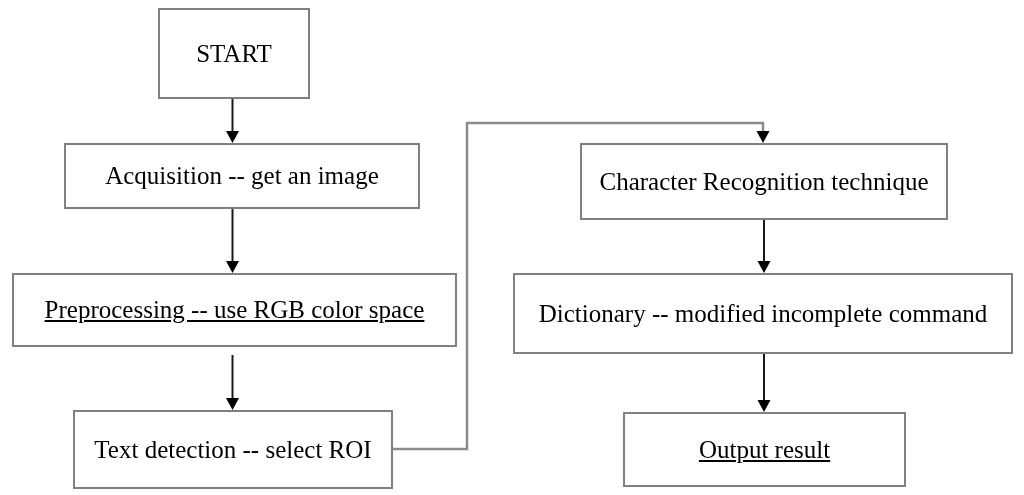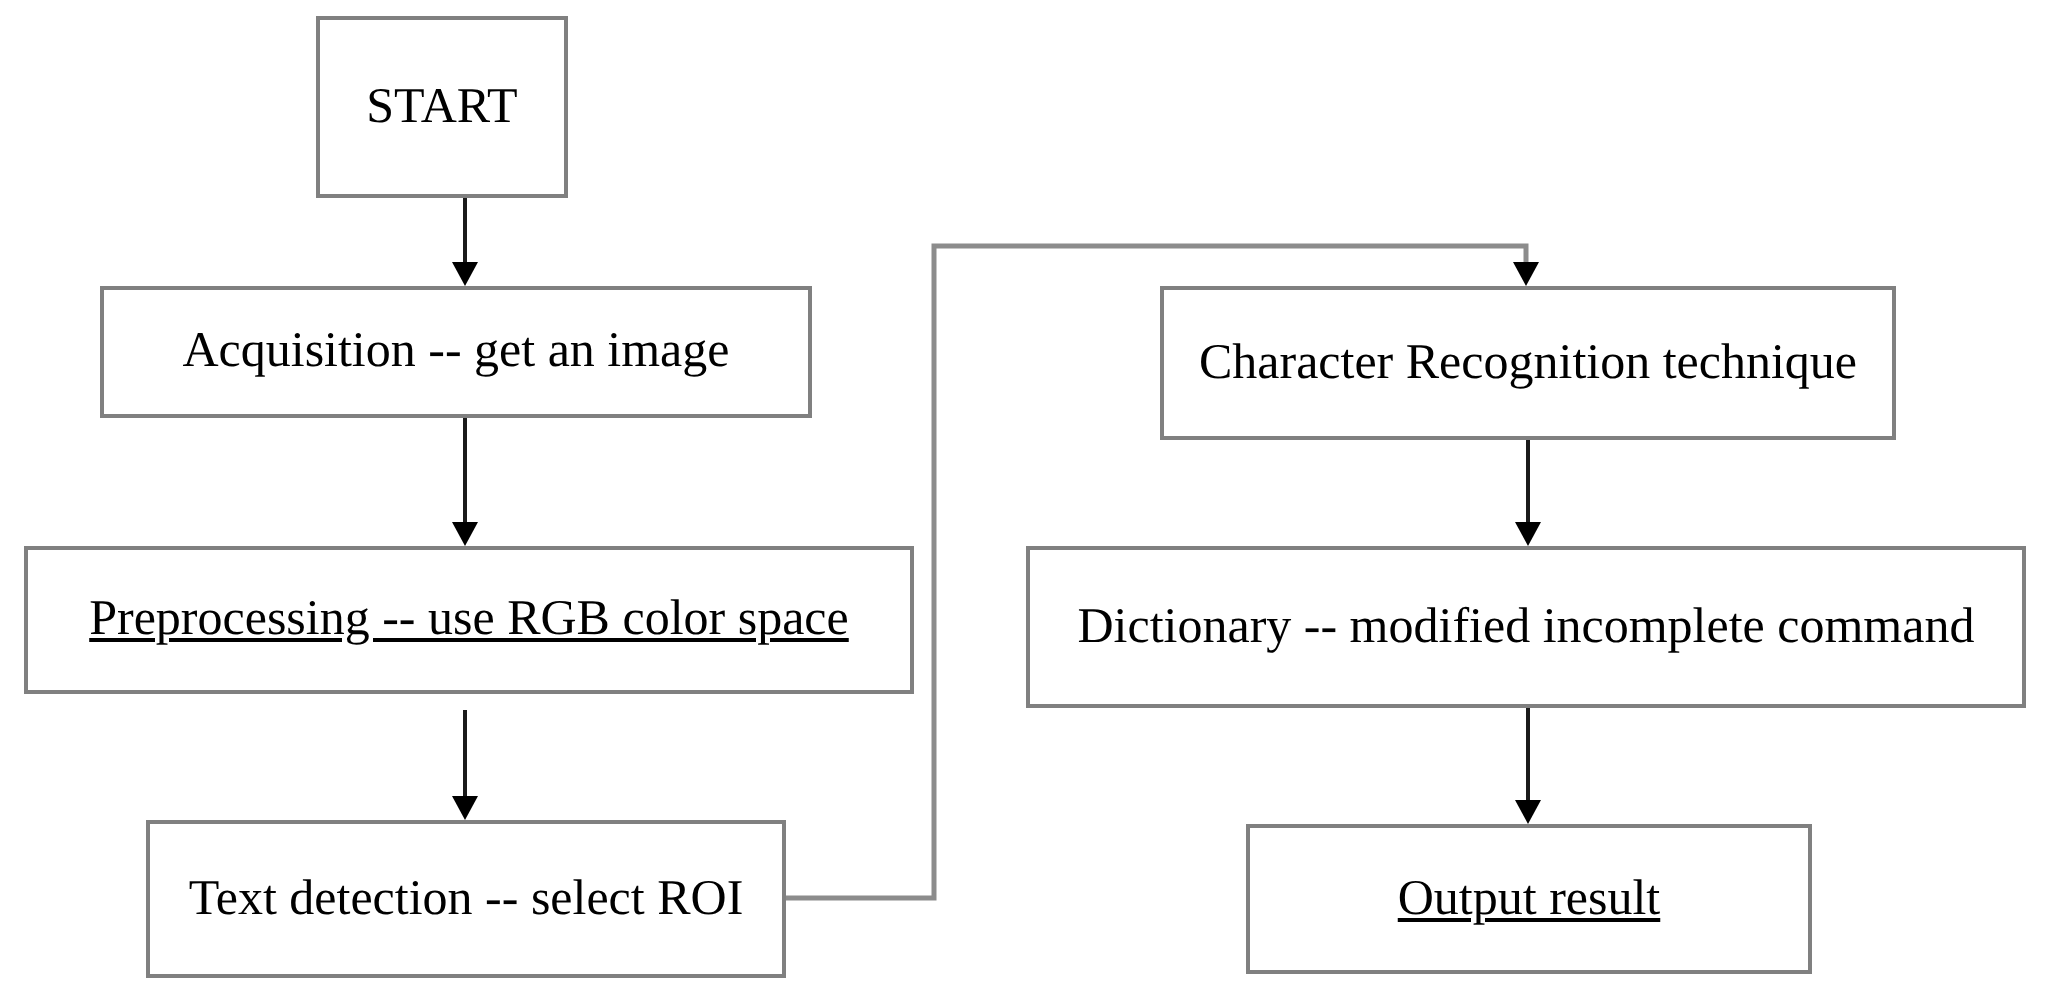--- a/index.html
+++ b/index.html
@@ -30,22 +30,22 @@
     display: flex;
     flex-direction: column;
     align-items: center;
     justify-content: center;
     text-align: center;
     font-size: 25px;
     color: #000000;
     white-space: nowrap;
     line-height: 1.35;
   }
-  #n-start         { left: 158px; top:   8px; width: 126px; height: 91px; }
-  #n-acquisition   { left:  50px; top: 143px; width: 356px; height: 66px; }
+  #n-start         { left: 158px; top:   8px; width: 152px; height: 91px; }
+  #n-acquisition   { left:  64px; top: 143px; width: 356px; height: 66px; }
   #n-preprocessing { left:  12px; top: 273px; width: 445px; height: 74px; line-height: 36px; text-decoration: underline; }
   #n-textdetect    { left:  73px; top: 410px; width: 320px; height: 79px; align-items: center; }
   #n-charrecog     { left: 580px; top: 143px; width: 368px; height: 77px; }
   #n-dictionary    { left: 513px; top: 273px; width: 500px; height: 81px; }
   #n-output        { left: 623px; top: 412px; width: 283px; height: 75px; text-decoration: underline; }
 </style>
 </head>
 <body>
 
 <div class="canvas">

